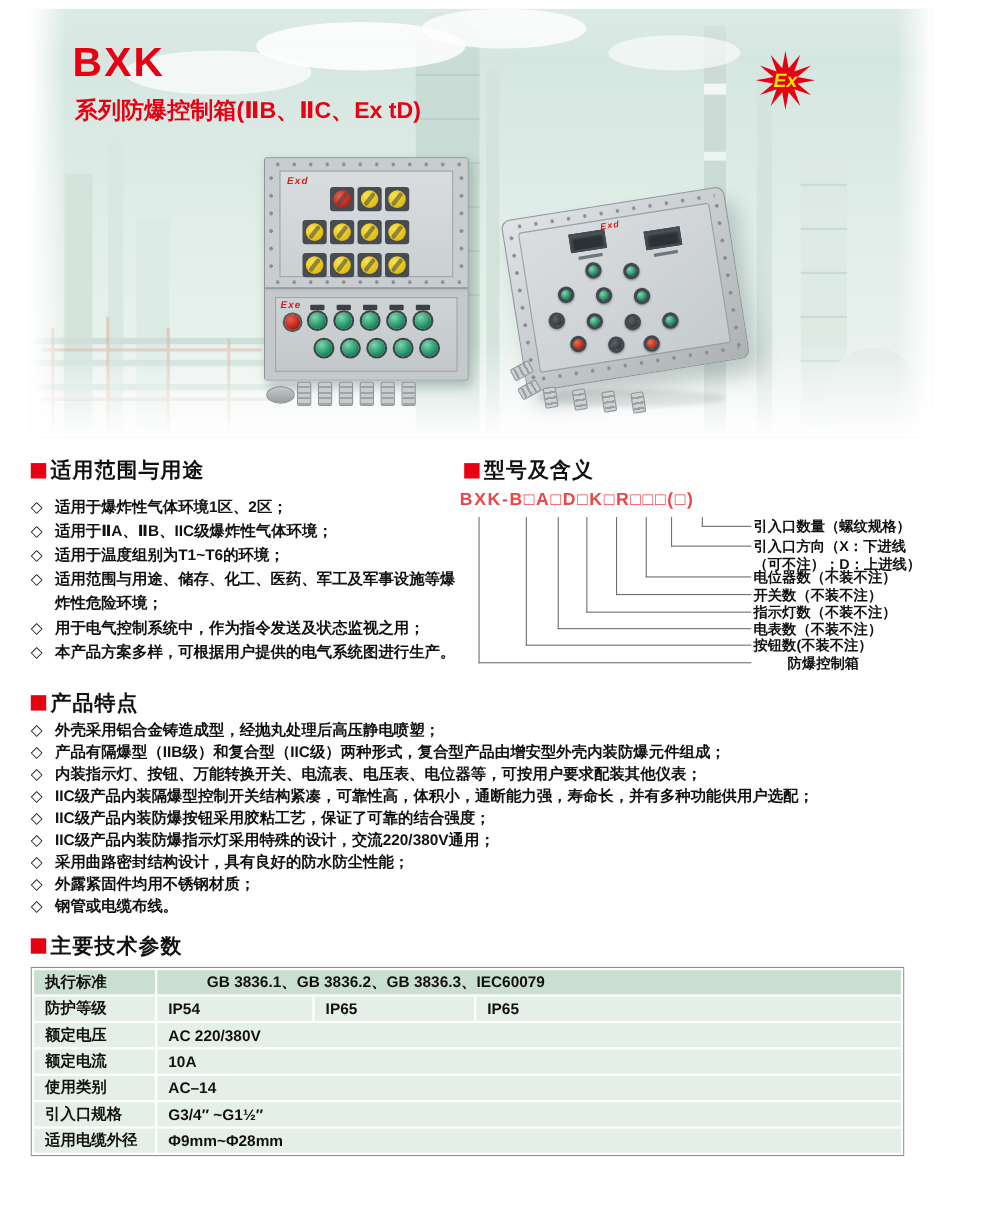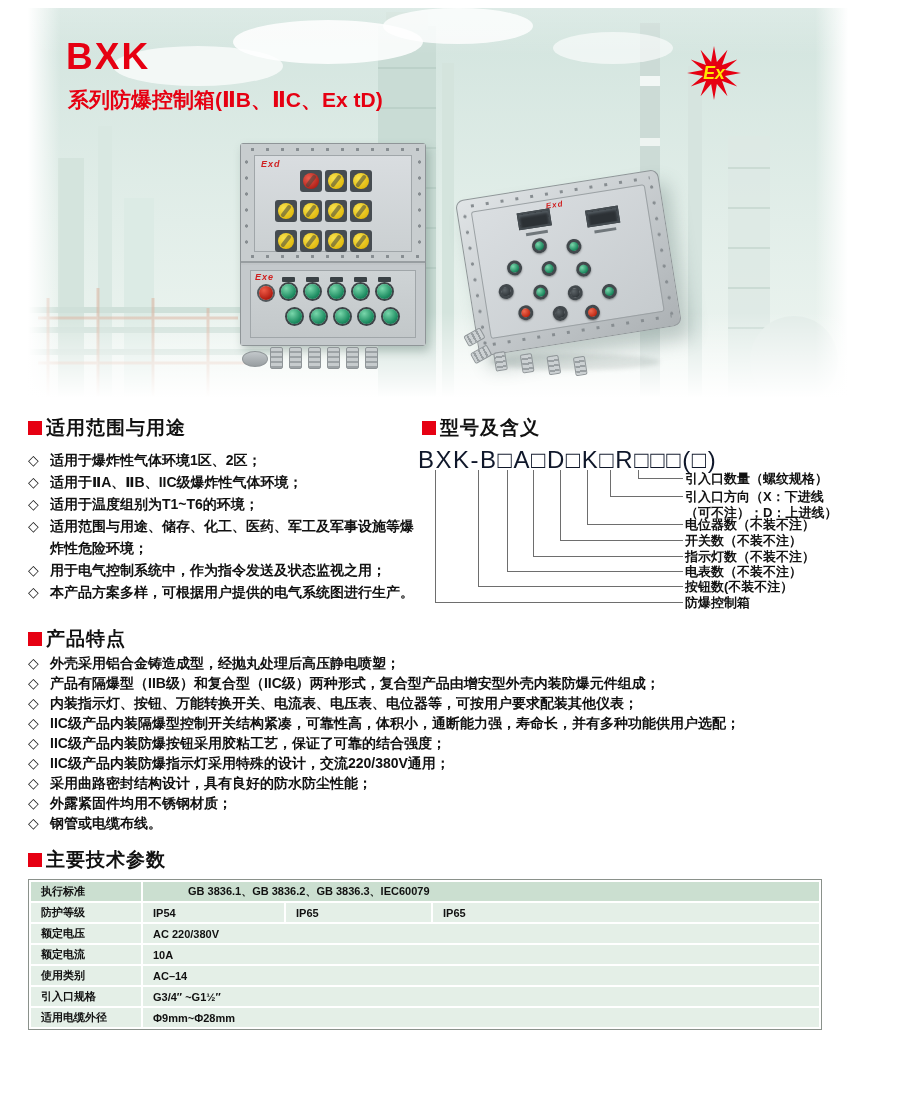--- a/index.html
+++ b/index.html
@@ -67,39 +67,39 @@
   
   .blist { position:absolute; z-index:4; }
   .bitem { position:relative; padding-left:22px; font-size:14px; font-weight:700; color:#111; }
   .bitem .dm { position:absolute; left:0; top:0; font-weight:400; }
   .scope-list { left:28px; top:449px; width:390px; }
   .scope-list .bitem { line-height:22px; }
   .feat-list { left:28px; top:653px; width:864px; }
   .feat-list .bitem { line-height:20px; }
 
   
-  .model-code { position:absolute; left:418px; top:446px; font-size:24px; font-weight:400; letter-spacing:1.5px; color:#0f172a; z-index:4; }
+  .model-code { position:absolute; left:418px; top:446px; font-size:16px; font-weight:700; letter-spacing:1.5px; color:#ef4444; z-index:4; }
   .model-diagram { position:absolute; left:420px; top:470px; width:478px; height:152px; z-index:4;text-align:right; }
   .conn { position:absolute; top:0; border-left:1.5px solid #6e6e6e; border-bottom:1.5px solid #6e6e6e; }
   .c1 { left:218px; width:45px;  height:9px; }
   .c2 { left:190px; width:73px;  height:27px; }
   .c3 { left:167px; width:96px;  height:55px; }
   .c4 { left:140px; width:123px; height:71px; }
   .c5 { left:113px; width:150px; height:87px; }
   .c6 { left:87px;  width:176px; height:102px; }
   .c7 { left:58px;  width:205px; height:117px; }
   .c8 { left:15px;  width:248px; height:133px; }
   .mlabel { position:absolute; left:265px; font-size:13px; font-weight:700; line-height:15px; color:#111; white-space:nowrap; }
   .m1 { top:1px; } .m2 { top:19px; } .m3 { top:35px; } .m4 { top:47px; } .m5 { top:63px; }
-  .m6 { top:79px; } .m7 { top:94px; } .m8 { top:109px; } .m9 { top:125px; }
+  .m6 { top:79px; } .m7 { top:94px; } .m8 { top:109px; } .m9 { top:125px;margin-left:31px; }
 
   
   .spec-wrap { position:absolute; left:28px; top:879px; width:794px; border:1px solid #8a918b; z-index:4; }
   table.spec { border-collapse:collapse; width:100%; table-layout:fixed; }
-  table.spec td { border:2px solid #fff; font-size:11px; padding:2px 10px; height:19px; background:#e4efe7; color:#111; }
+  table.spec td { border:2px solid #fff; font-size:14px; padding:2px 10px; height:19px; background:#e4efe7; color:#111; }
   table.spec tr.head td { background:#cbdfd0; }
   td.lab { font-weight:700; padding-left:14px; }
   td.val { font-weight:700; padding-left:16px; }
   td.val.n { font-weight:400; }
 </style>
 </head>
 <body>
 
 <div class="page">
 

